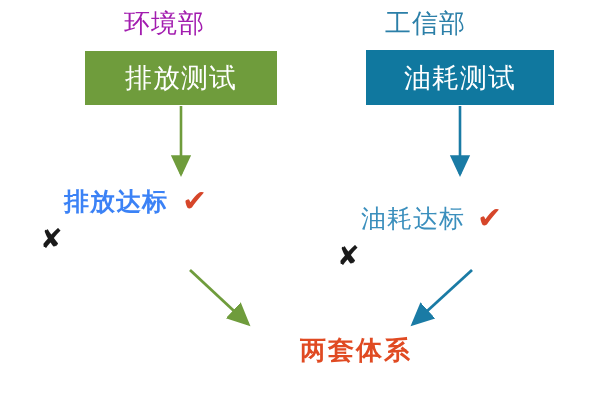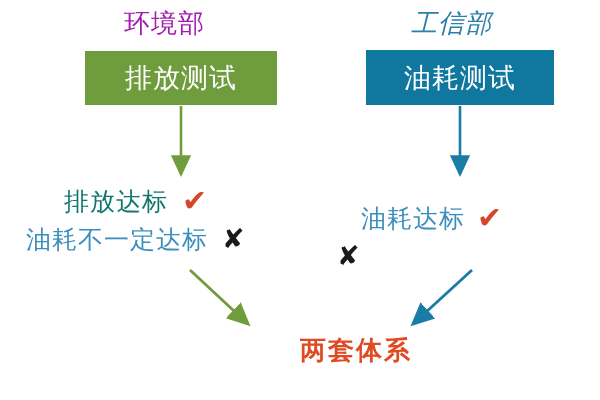--- a/index.html
+++ b/index.html
@@ -32,21 +32,21 @@
     position: absolute;
     font-size: 26px;
     font-weight: 400;
     line-height: 1;
     white-space: nowrap;
     letter-spacing: 1px;
   }
   .dept-label.green { color: #a21caf; }
   .dept-label.blue  { color: #2b7fa8; }
   #dept-label-env   { left: 124px; top: 10px; }
-  #dept-label-miit  { left: 411px; top: 10px; font-style: italic; }
+  #dept-label-miit  { left: 385px; top: 10px; }
 
   
   .test-box {
     position: absolute;
     display: flex;
     align-items: center;
     justify-content: center;
     color: #ffffff;
     font-size: 27px;
     letter-spacing: 1px;
@@ -81,21 +81,21 @@
     height: 38px;
   }
   .result-row.indent-left  { padding-left: 38px; }
   .result-row.indent-right { padding-left: 36px; margin-top: 17px; }
 
   .result-text {
     font-size: 25px;
     letter-spacing: 1px;
     line-height: 1;
   }
-  .result-text.green { color: #0f766e; }
+  .result-text.green { color: #3b82f6; font-weight: bold; }
   .result-text.blue  { color: #3b8fbd; }
 
   .mark {
     margin-left: 14px;
     line-height: 1;
     font-weight: bold;
   }
   .mark.check {
     color: #d6462a;
     font-size: 30px;
@@ -152,21 +152,20 @@
   <div class="test-box" id="box-emission-test">排放测试</div>
 
   <div class="test-box" id="box-fuel-test">油耗测试</div>
 
   <div class="result-group" id="result-group-left">
     <div class="result-row indent-left">
       <span class="result-text green">排放达标</span>
       <span class="mark check">✔</span>
     </div>
     <div class="result-row">
-      <span class="result-text blue">油耗不一定达标</span>
       <span class="mark cross">✘</span>
     </div>
   </div>
 
   <div class="result-group" id="result-group-right">
     <div class="result-row indent-right">
       <span class="result-text blue">油耗达标</span>
       <span class="mark check">✔</span>
     </div>
     <div class="result-row">

